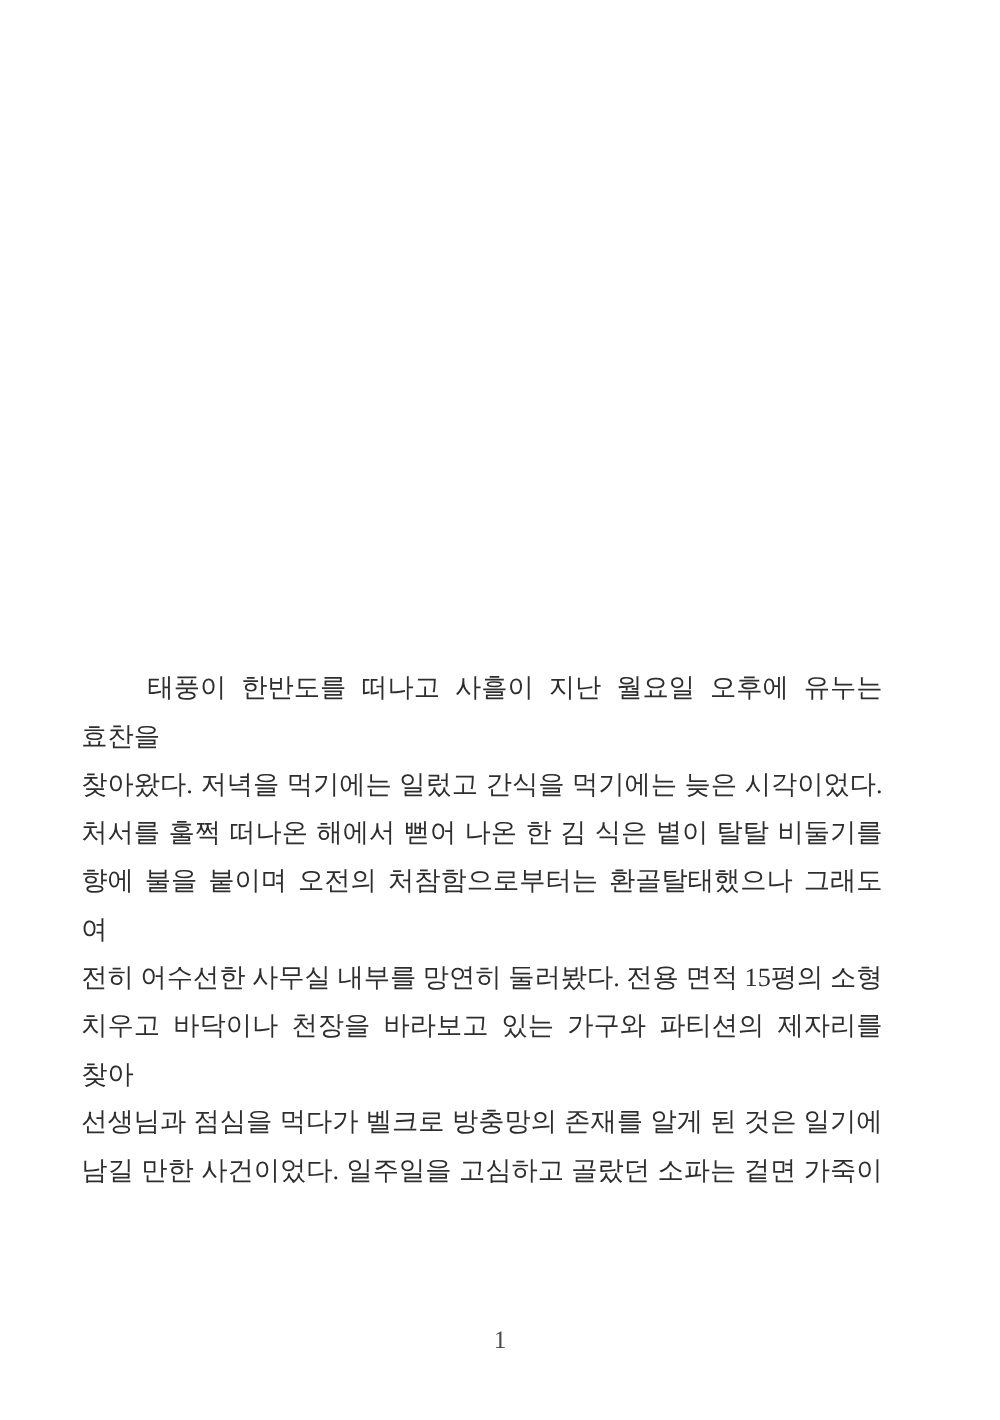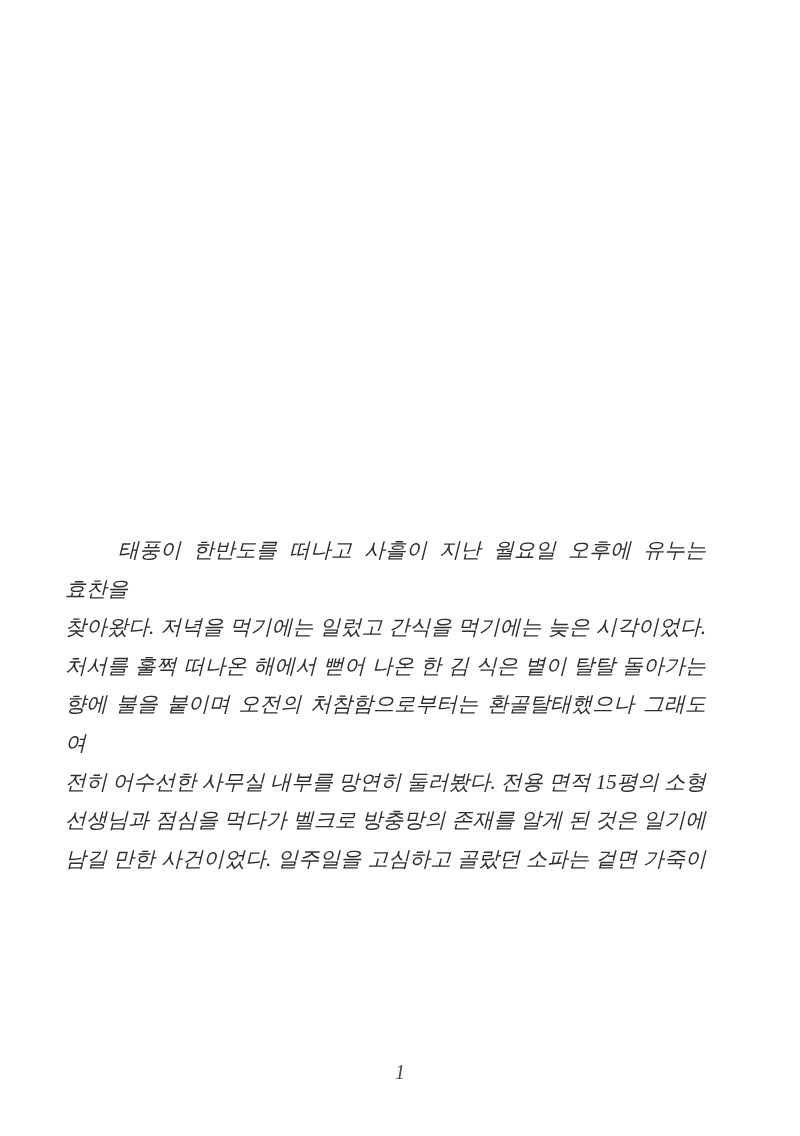--- a/index.html
+++ b/index.html
@@ -12,21 +12,20 @@
   body{
     background:var(--bg);
     font-family:"Liberation Serif","DejaVu Serif",serif;
     overflow:hidden;
   }
   .page{
     position:relative;
     width:800px;
     height:864px;
     background:var(--bg);
-    font-style:italic;
   }
   .text-block{
     position:absolute;
     left:65px;
     top:531px;
     width:641px;
     color:var(--body-text);
     font-size:21px;
   }
   .line{
@@ -52,22 +51,23 @@
 </style>
 </head>
 <body>
 
 <div class="page">
 
   <div class="text-block">
 
   <div class="line">태풍이 한반도를 떠나고 사흘이 지난 월요일 오후에 유누는 효찬을</div>
       <div class="line">찾아왔다. 저녁을 먹기에는 일렀고 간식을 먹기에는 늦은 시각이었다.</div>
-      <div class="line">처서를 훌쩍 떠나온 해에서 뻗어 나온 한 김 식은 볕이 탈탈 돌아가는</div>
+      <div class="line">처서를 훌쩍 떠나온 해에서 뻗어 나온 한 김 식은 볕이 탈탈 비둘기를</div>
       <div class="line">향에 불을 붙이며 오전의 처참함으로부터는 환골탈태했으나 그래도 여</div>
       <div class="line">전히 어수선한 사무실 내부를 망연히 둘러봤다. 전용 면적 15평의 소형</div>
+      <div class="line">치우고 바닥이나 천장을 바라보고 있는 가구와 파티션의 제자리를 찾아</div>
       <div class="line">선생님과 점심을 먹다가 벨크로 방충망의 존재를 알게 된 것은 일기에</div>
       <div class="line">남길 만한 사건이었다. 일주일을 고심하고 골랐던 소파는 겉면 가죽이</div>
     </div>
 
   <div class="page-number">1</div>
 
 </div>
 
 </body></html>

